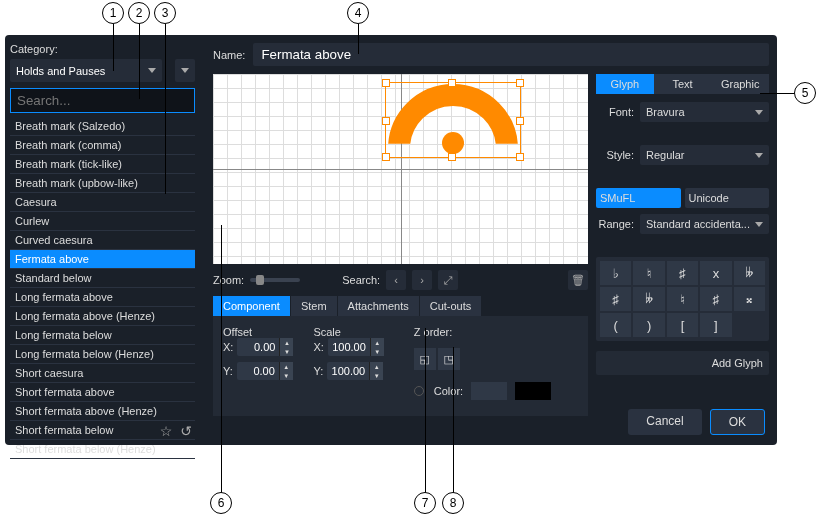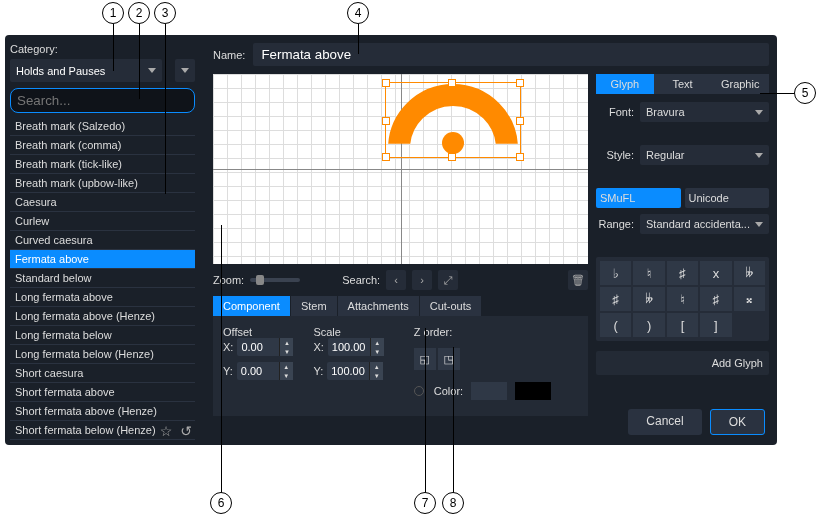--- a/index.html
+++ b/index.html
@@ -4,21 +4,21 @@
 <style>
 *{box-sizing:border-box;margin:0;padding:0;font-family:Arial,sans-serif}
 body{background:#fff;width:821px;height:519px;position:relative;font-size:11px;color:#ddd}
 .panel{position:absolute;left:5px;top:35px;width:772px;height:410px;background:#1a2029;border-radius:4px}
 .left{position:absolute;left:0;top:0;width:195px;height:100%;padding:8px 5px}
 .lbl{font-size:11px;margin-bottom:4px;display:block}
 .cat{display:flex;gap:13px;margin-bottom:6px}
 .select{flex:1;background:#252c38;border:none;color:#fff;padding:4px 6px;border-radius:2px;display:flex;align-items:center;justify-content:space-between}
 .arrow{background:#252c38;width:20px;height:23px;display:flex;align-items:center;justify-content:center;border-radius:2px}
 .chev{width:0;height:0;border-left:4px solid transparent;border-right:4px solid transparent;border-top:5px solid #aaa}
-.search{width:100%;background:#0f1319;border:1px solid #0a8cff;color:#888;padding:4px 6px;border-radius:8px;margin-bottom:4px}
+.search{width:100%;background:#0f1319;border:1px solid #0a8cff;color:#888;padding:4px 6px;border-radius:0;margin-bottom:4px}
 .list{width:100%;max-height:300px}
 .item{padding:3px 5px;font-size:11px;border-bottom:1px solid #2a3240;cursor:pointer;white-space:nowrap;overflow:hidden;text-overflow:ellipsis}
 .item.sel{background:#0a8cff;color:#fff}
 .foot{position:absolute;bottom:6px;right:8px;display:flex;gap:8px;font-size:14px;color:#aaa}
 .right{position:absolute;left:200px;top:0;right:0;height:100%;padding:8px}
 .namebar{display:flex;align-items:center;gap:8px;margin-bottom:8px}
 .namein{flex:1;background:#252c38;border:none;color:#fff;padding:4px 8px;border-radius:2px}
 .mid{display:flex;gap:8px}
 .canvaswrap{width:375px}
 .canvas{width:375px;height:190px;background:#fff;position:relative}
@@ -35,21 +35,21 @@
 .slider::after{content:"";position:absolute;left:6px;top:-3px;width:8px;height:10px;background:#888;border-radius:2px}
 .ib{width:20px;height:20px;background:#252c38;display:flex;align-items:center;justify-content:center;border-radius:2px;color:#aaa;font-size:11px}
 .spacer{flex:1}
 .tabs{display:flex;margin-top:6px}
 .tab{padding:4px 10px;background:#2a3240;font-size:11px;cursor:pointer;border-right:1px solid #1a2029}
 .tab.act{background:#0a8cff;color:#fff}
 .props{background:#232a35;padding:10px;display:flex;gap:20px;font-size:11px}
 .col h4{font-weight:normal;margin-bottom:0;font-size:11px}
 .row{display:flex;align-items:center;gap:4px;margin-bottom:6px}
 .spin{display:flex;align-items:center;background:#2f3846;border-radius:2px}
-.spin input{width:42px;background:transparent;border:none;color:#fff;padding:3px 4px;font-size:11px;text-align:left}
+.spin input{width:42px;background:transparent;border:none;color:#fff;padding:3px 4px;font-size:11px;text-align:right}
 .spbtn{display:flex;flex-direction:column}
 .spbtn span{width:14px;height:9px;display:flex;align-items:center;justify-content:center;font-size:6px;background:#3a4452;border-left:1px solid #222}
 .zbtn{width:22px;height:22px;background:#2f3846;display:inline-flex;align-items:center;justify-content:center;margin-right:2px}
 .sw{width:36px;height:18px;background:#2f3846;display:inline-block;margin-left:4px}
 .sw.b{background:#000}
 .side{width:175px}
 .stabs{display:flex;margin-bottom:8px}
 .stab{flex:1;text-align:center;padding:4px;background:#2a3240;font-size:11px;cursor:pointer}
 .stab.act{background:#0a8cff}
 .frow{display:flex;align-items:center;gap:6px;margin-bottom:23px}
@@ -112,20 +112,21 @@
         <div class="item">Curved caesura</div>
         <div class="item sel">Fermata above</div>
         <div class="item">Standard below</div>
         <div class="item">Long fermata above</div>
         <div class="item">Long fermata above (Henze)</div>
         <div class="item">Long fermata below</div>
         <div class="item">Long fermata below (Henze)</div>
         <div class="item">Short caesura</div>
         <div class="item">Short fermata above</div>
         <div class="item">Short fermata above (Henze)</div>
+        <div class="item">Short fermata below</div>
         <div class="item">Short fermata below (Henze)</div>
       </div>
     <div class="foot">
       <span>☆</span>
       <span>↺</span>
     </div>
   </div>
 
   <div class="right">
     <div class="namebar">

